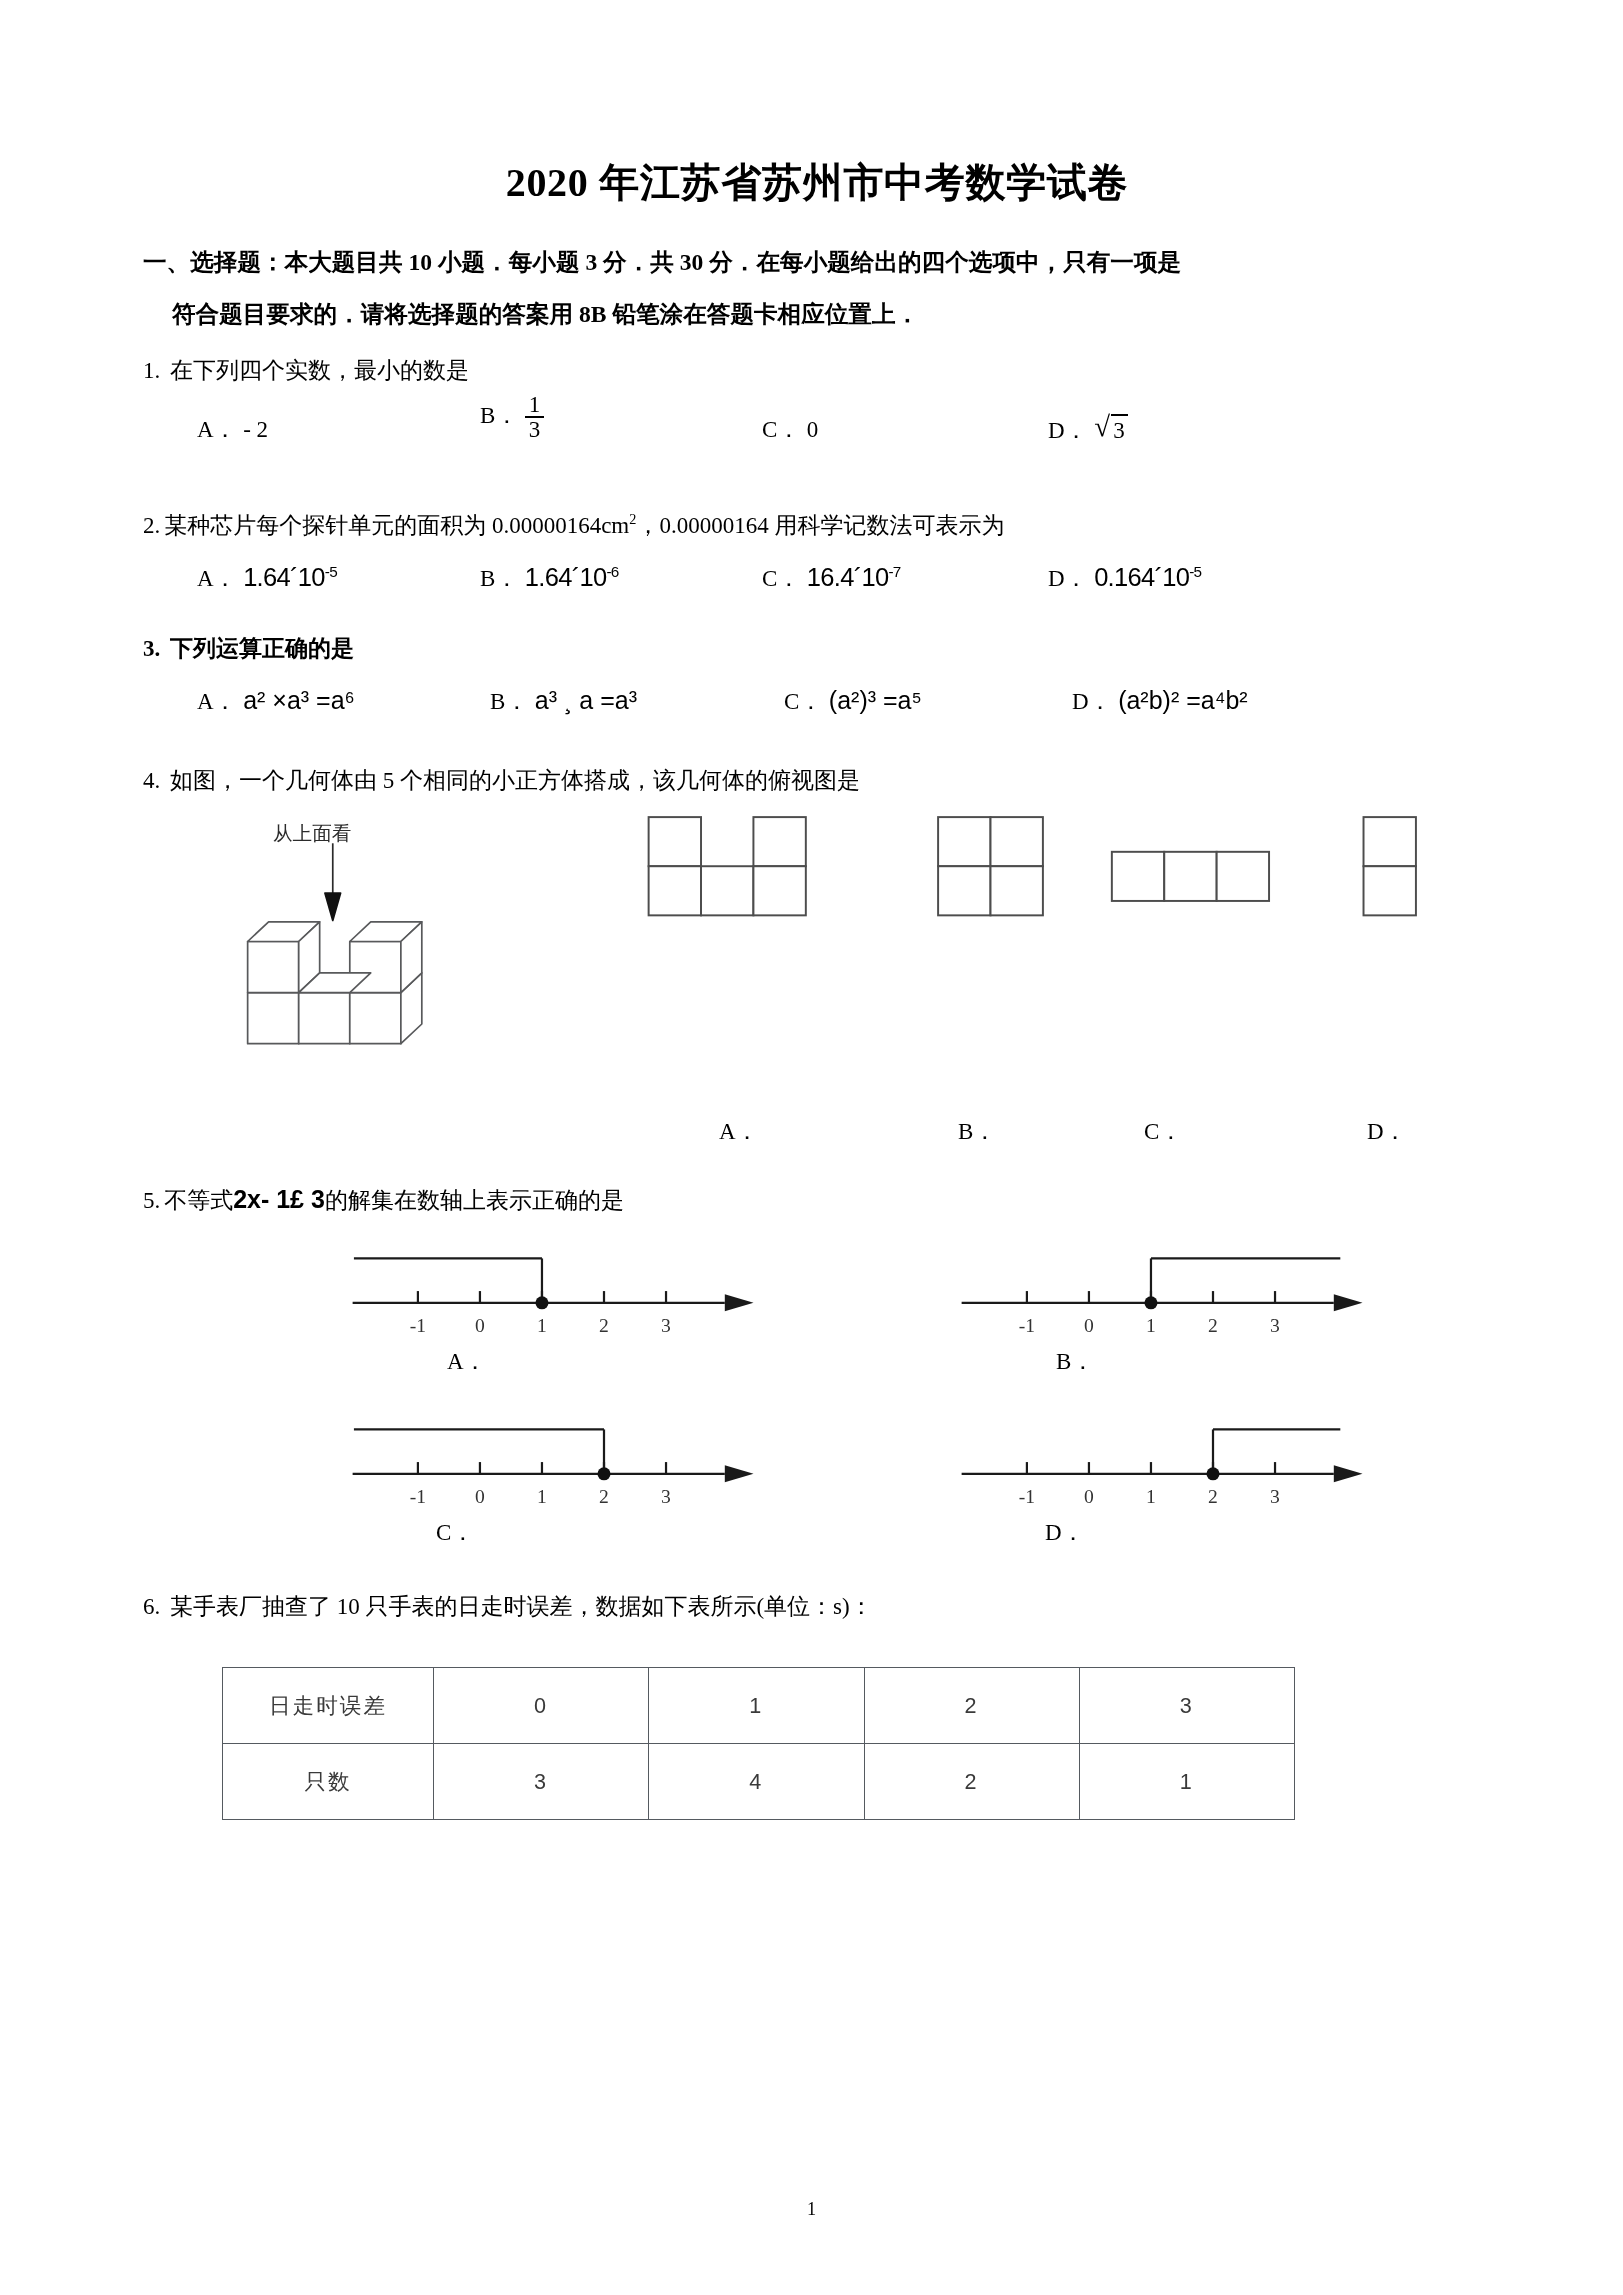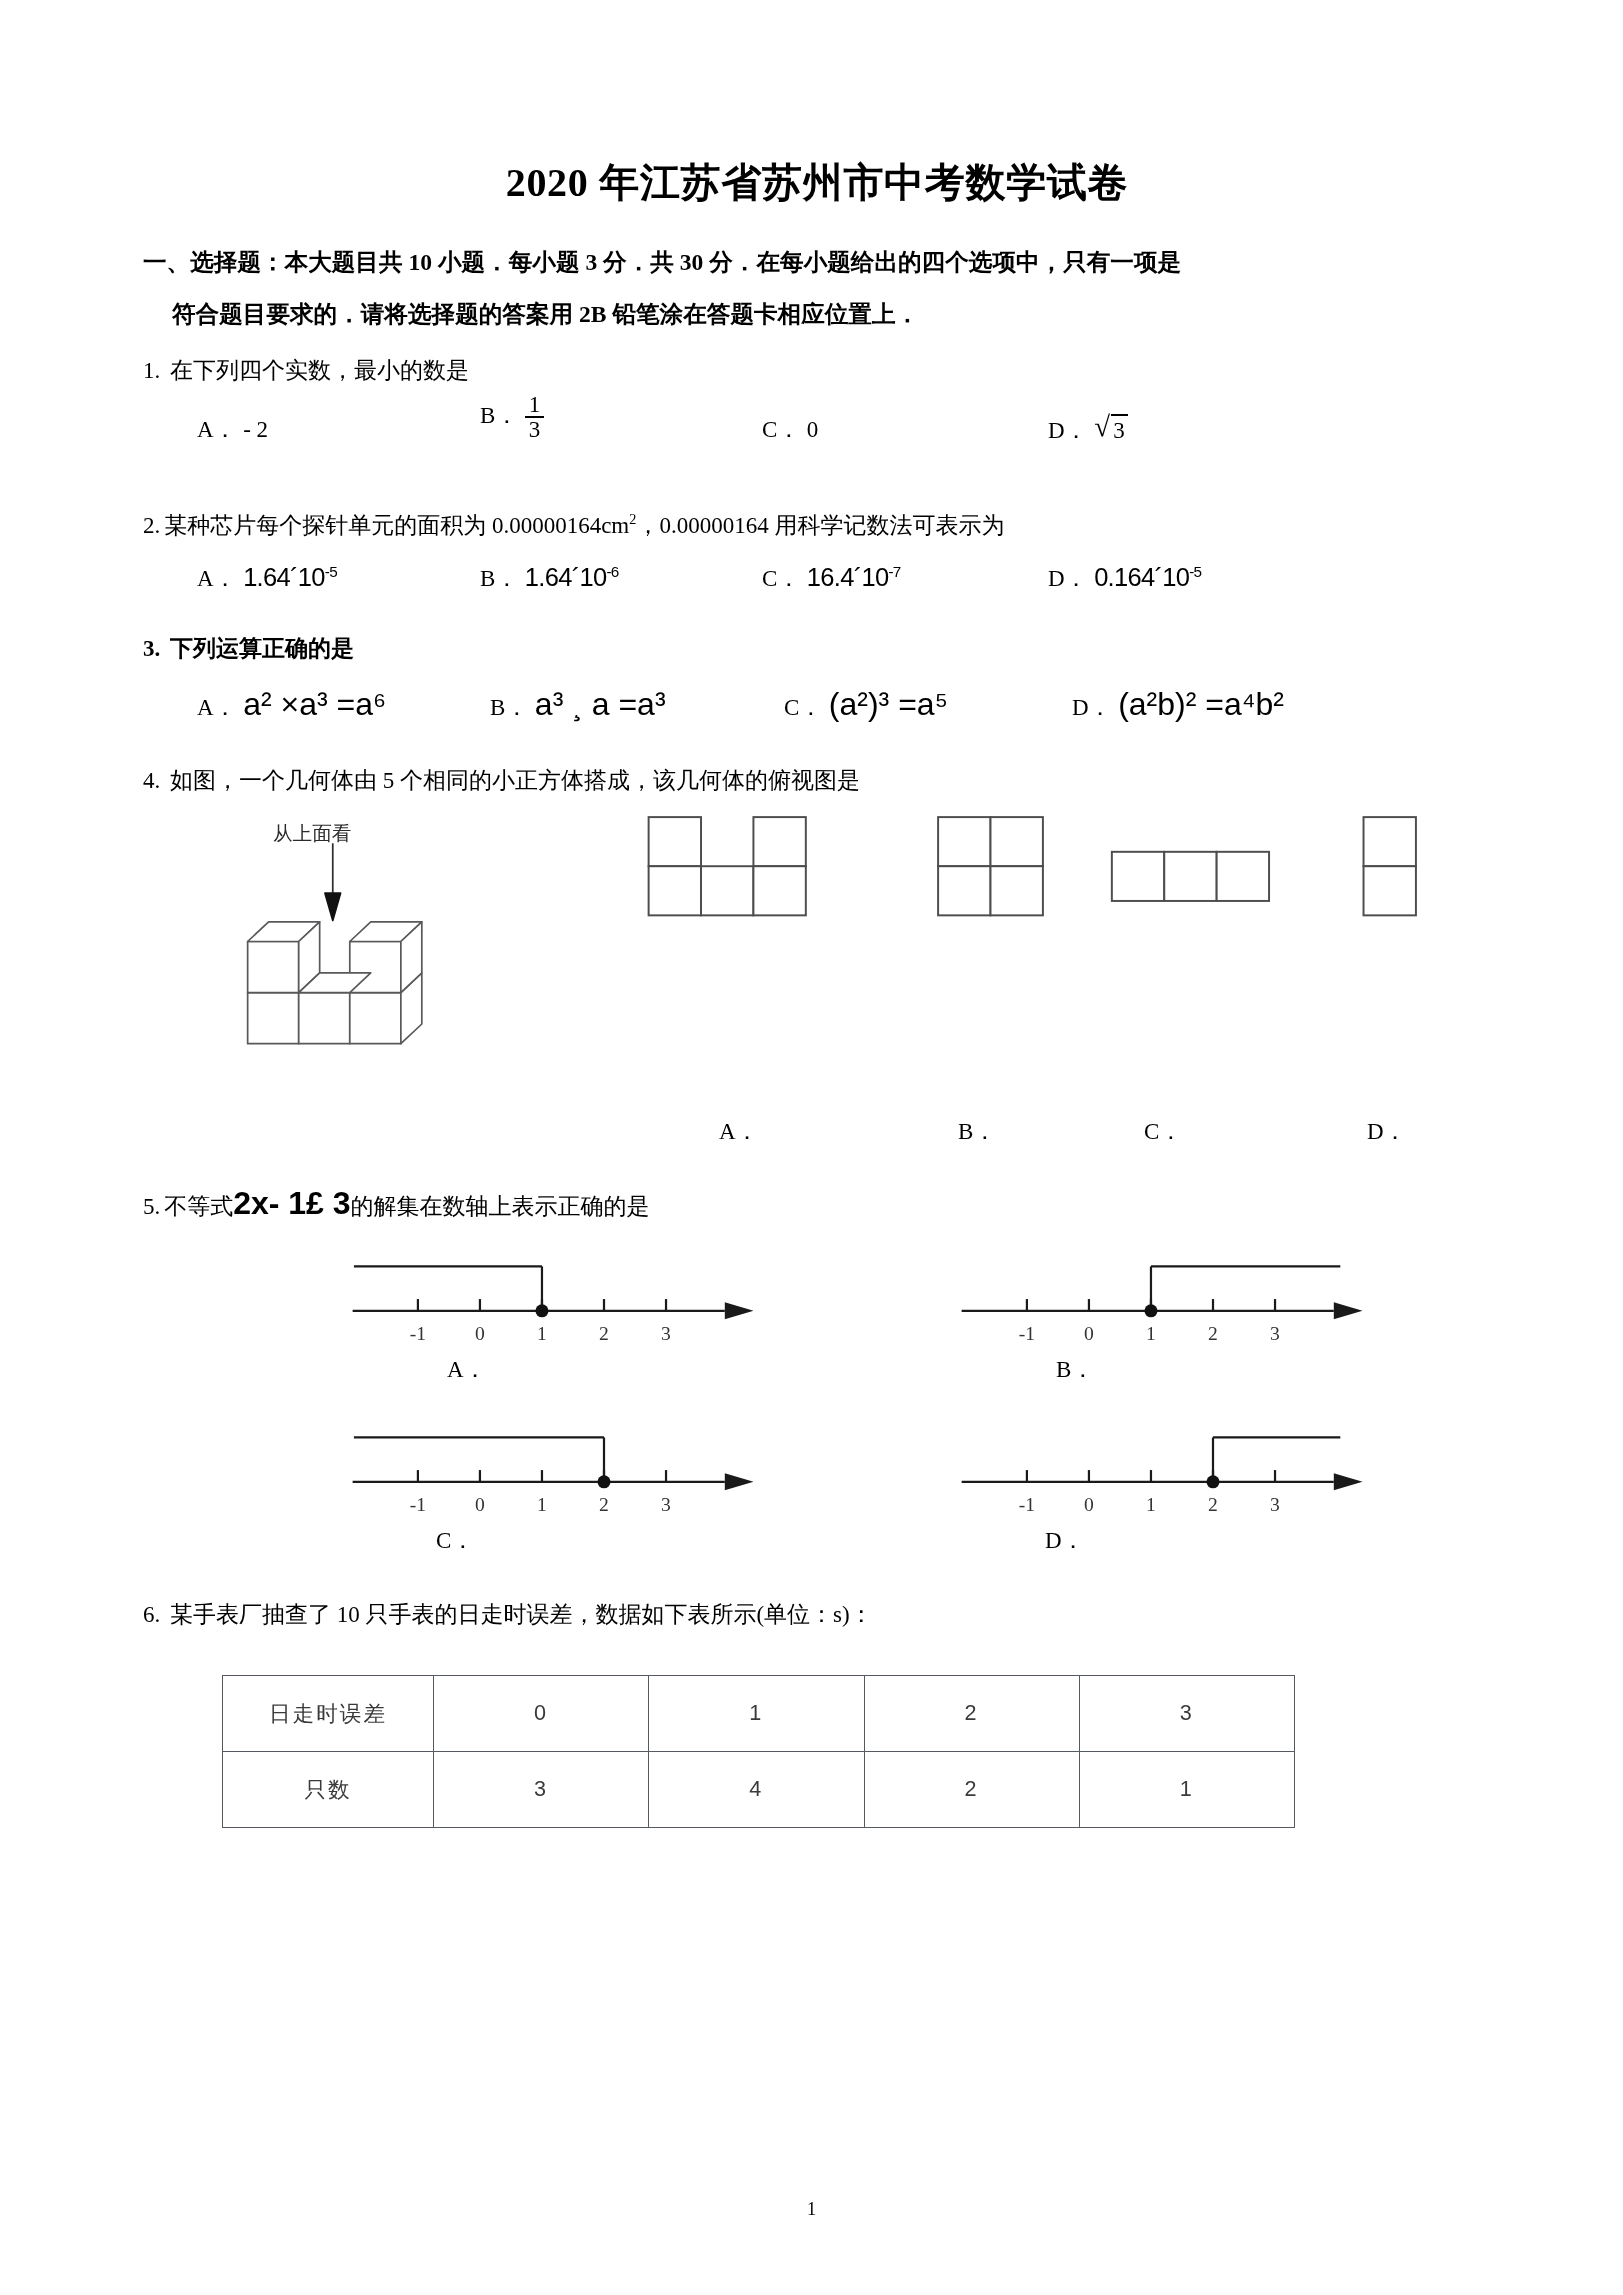--- a/index.html
+++ b/index.html
@@ -104,21 +104,21 @@
     left: 0;
     top: -1.3px;
     font-size: 1.25em;
     line-height: 1;
   }
 
   
   .sci { font-family: Liberation Sans, sans-serif; font-size: 25.5px; letter-spacing: -0.7px; }
   .sci sup { font-size: 0.60em; vertical-align: super; line-height: 0; }
 
-  .alg { font-family: "Liberation Sans","DejaVu Sans",sans-serif; font-size: 32px; }
+  .alg { font-family: "Liberation Sans","DejaVu Sans",sans-serif; font-size: 25px; }
 
   
   .q4fig {
     position: relative;
     height: 308px;
     margin-top: 9.2px;
   }
   .cubefig { position: absolute; left: 85px; top: 0; width: 275px; height: 275px; }
   .viewlabel {
     position: absolute;
@@ -191,21 +191,21 @@
 </head>
 <body>
 
 <div id="page">
   <div class="content">
 
     <div class="doc-title">2020 年江苏省苏州市中考数学试卷</div>
 
     <div class="section-head">
       <span class="line1">一、选择题：本大题目共 10 小题．每小题 3 分．共 30 分．在每小题给出的四个选项中，只有一项是</span>
-      <span class="line2">符合题目要求的．请将选择题的答案用 2B 铅笔涂在答题卡相应位置上．</span>
+      <span class="line2">符合题目要求的．请将选择题的答案用 8B 铅笔涂在答题卡相应位置上．</span>
     </div>
 
     <div class="qstem">
       <span class="qnum">1.</span>
       <span>在下列四个实数，最小的数是</span>
     </div>
     <div class="opts" style="height:72px;margin-top:29px;">
       <div class="opt op-a">
         <span class="lbl">A．</span><span>- 2</span>
       </div>

